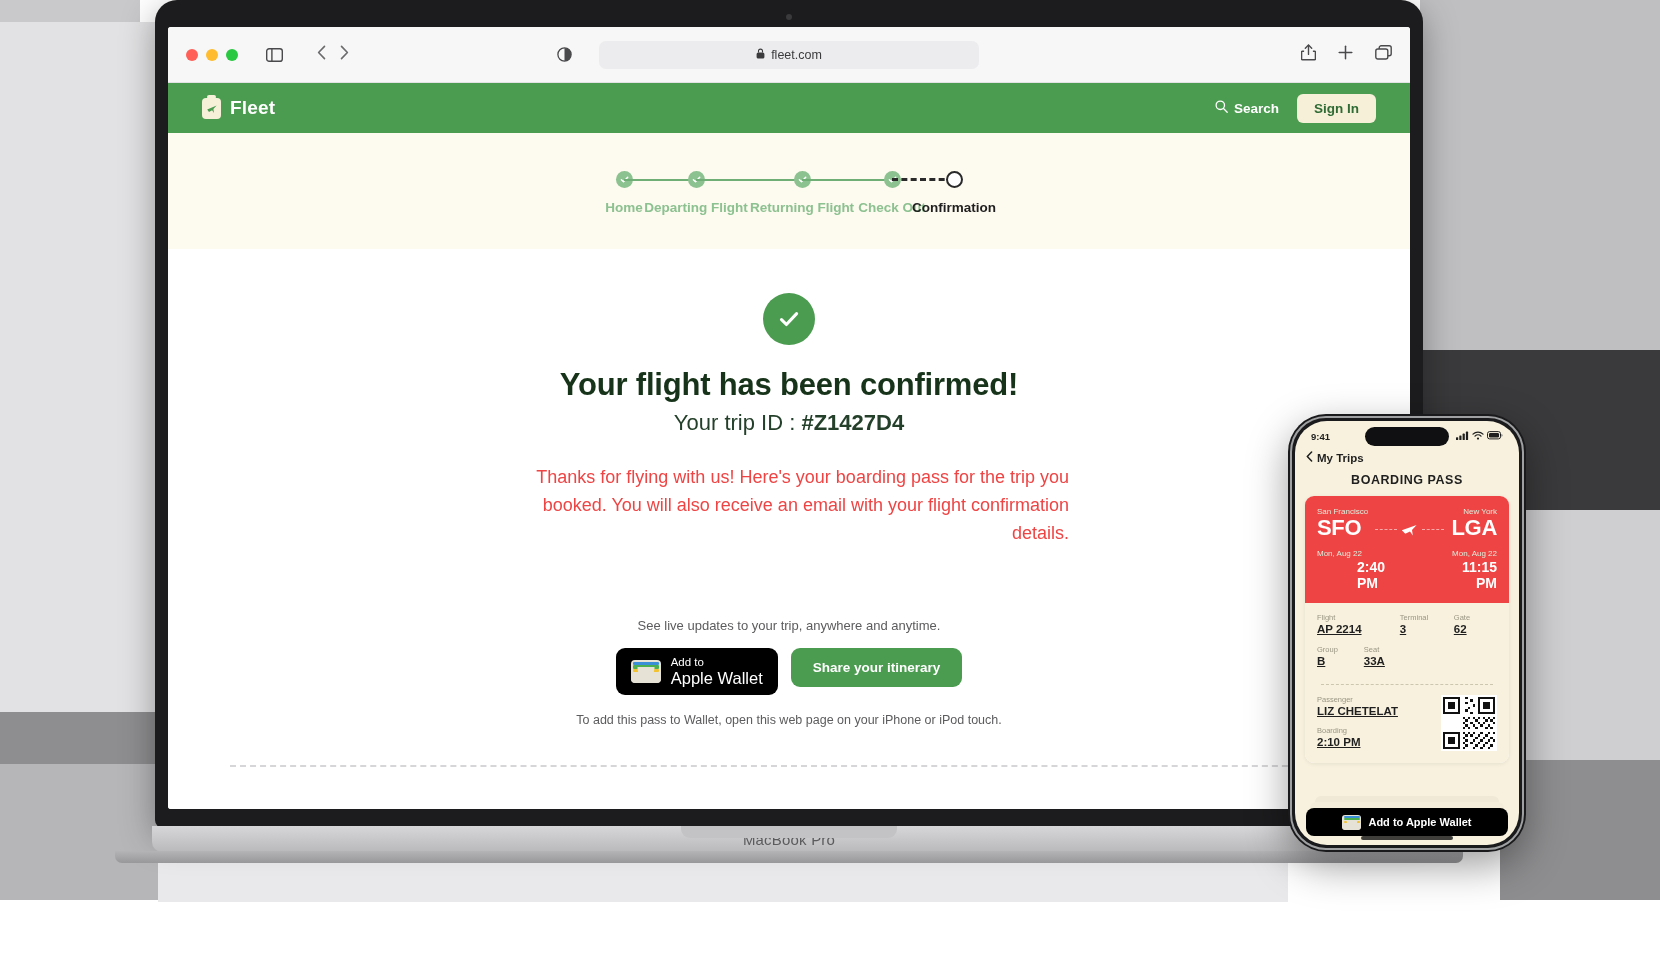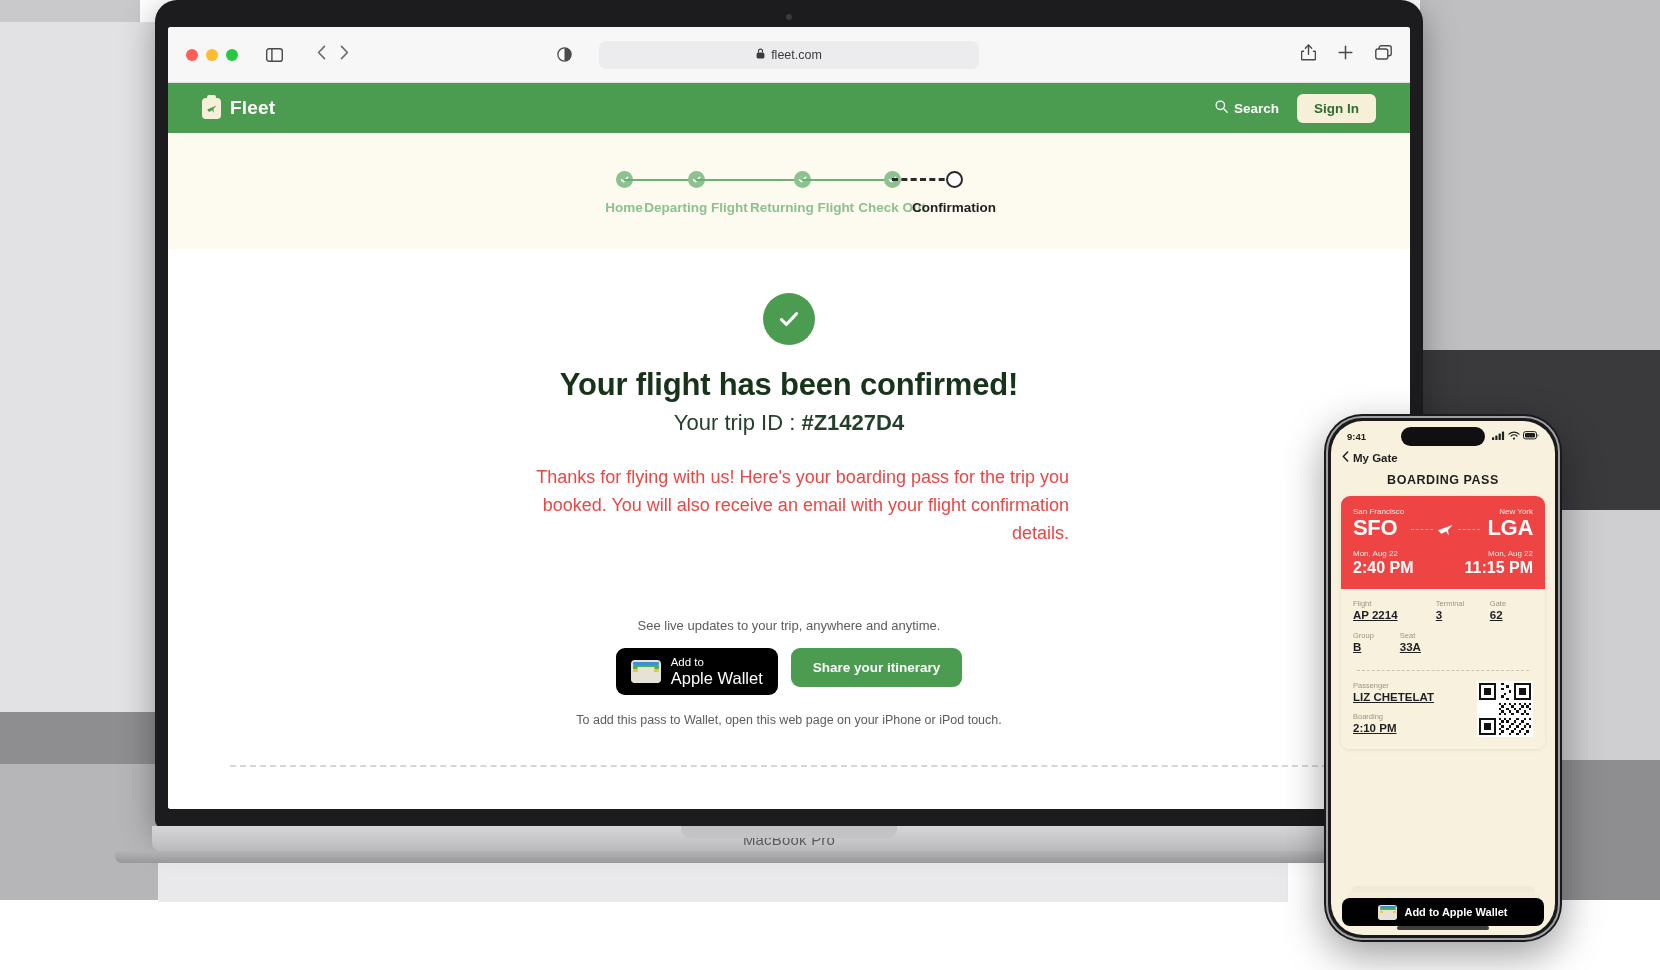--- a/index.html
+++ b/index.html
@@ -145,21 +145,21 @@
   #sharebtn {
     background:#4b9b50; color:#fff; border-radius:9px;
     padding:0 22px; height:39px; display:flex; align-items:center;
     font-size:13.5px; font-weight:700; cursor:pointer;
   }
   #walletnote { text-align:center; font-size:12.5px; color:#5c5c5e; margin-top:18px; }
   #divider { border-top:2px dashed #d6d6d8; margin:38px 62px 0; }
   #tripoverview { font-size:22px; font-weight:700; color:#17341a; margin:38px 0 0 74px; }
 
   
-  #phone { position:absolute; left:1324px; top:414px; width:238px; height:528px;border-radius:10px; }
+  #phone { position:absolute; left:1288px; top:414px; width:238px; height:438px;border-radius:10px; }
   #phoneframe {
     position:absolute; inset:0; background:#1a1a1c; border-radius:38px;
     box-shadow:0 14px 40px rgba(0,0,0,.38);
     padding:5px;
   }
   #phonerail { position:absolute; inset:2px; border-radius:36px; border:2px solid #9fa0a2; }
   #phonescreen {
     position:absolute; left:7px; top:7px; right:7px; bottom:7px;
     background:#f7f1de; border-radius:32px; overflow:hidden;
   }
@@ -181,21 +181,21 @@
   }
   #passtop { background:#ef4444; padding:11px 12px 12px; color:#fff; }
   .routerow { display:flex; align-items:center; justify-content:space-between; }
   .rcity { font-size:8px; color:#dbeedd; }
   .rcode { font-size:22px; font-weight:700; line-height:1.08; letter-spacing:-.3px; }
   .rright { text-align:right; }
   .planeline { flex:1; display:flex; align-items:center; justify-content:center; padding:0 7px; margin-top:13px; }
   .pdash { flex:1; border-top:1px dashed rgba(255,255,255,.55); }
   .timerow { display:flex; align-items:flex-end; justify-content:space-between; margin-top:9px; }
   .tdate { font-size:8px; color:#dbeedd; }
-  .ttime { font-size:16px; font-weight:700; margin-top:1px; }
+  .ttime { font-size:14px; font-weight:700; margin-top:1px;margin-left:40px; }
 
   #passmid { background:#f7f1de; padding:10px 12px 11px; }
   .grid3 { display:flex; }
   .gcell .k { font-size:7.5px; color:#9b9685; }
   .gcell .v { font-size:11.5px; font-weight:700; color:#1f1f1f; margin-top:1px;text-decoration:underline; }
 
   #perf { position:relative; height:14px; background:#f7f1de; }
   #perf::before, #perf::after {
     content:""; position:absolute; top:0; width:13px; height:14px; background:#f7f1de;
     border-radius:0 0 13px 13px;
@@ -462,21 +462,21 @@
             </span>
           </span>
         </div>
 
         <div id="mytrips">
           <span>
             <svg width="7" height="11" viewBox="0 0 7 11">
                 <polyline points="5.6,1 1.3,5.5 5.6,10" fill="none" stroke="#1f1f1f" stroke-width="1.5" stroke-linecap="round" stroke-linejoin="round"></polyline>
               </svg>
           </span>
-          <span>My Gate</span>
+          <span>My Trips</span>
         </div>
 
         <div id="bptitle">BOARDING PASS</div>
 
         <div id="passcard">
 
           <div id="passtop">
             <div class="routerow">
               <div>
                 <div class="rcity">San Francisco</div>

